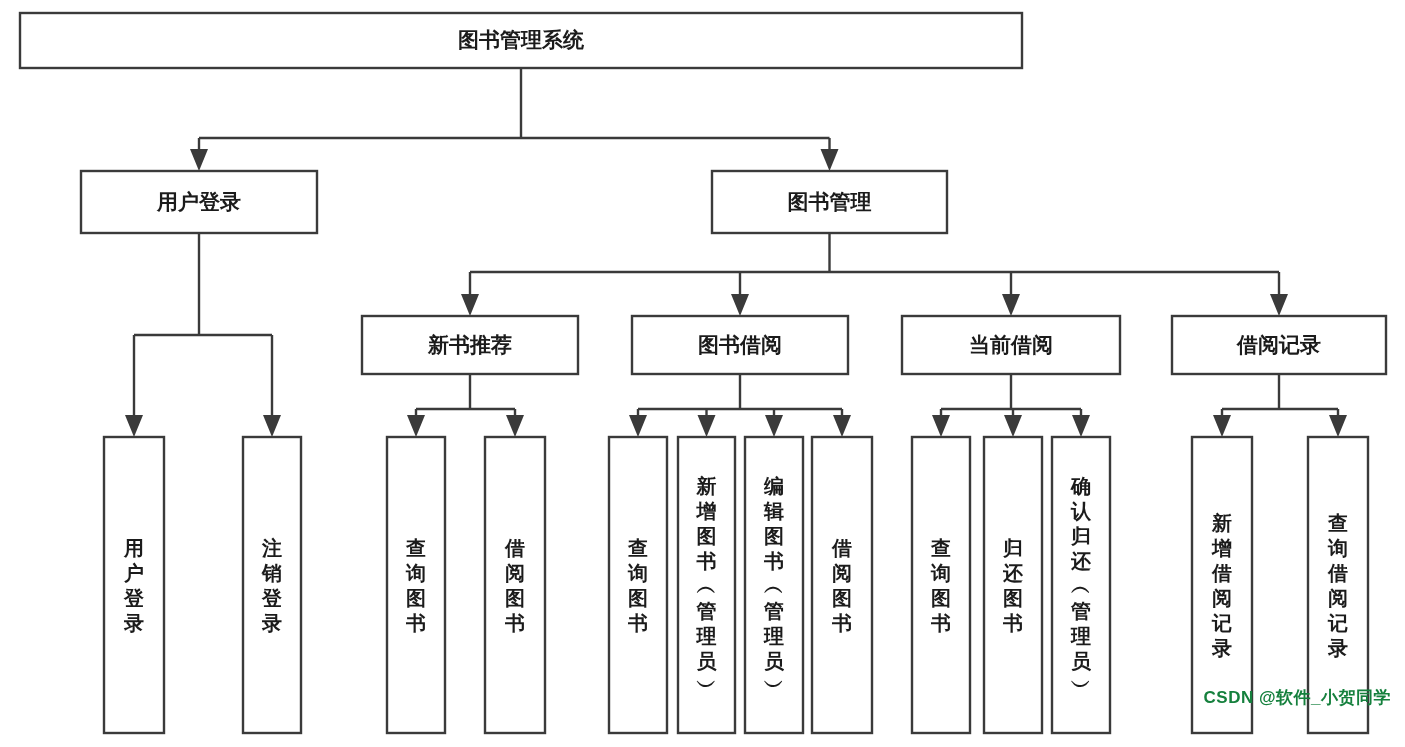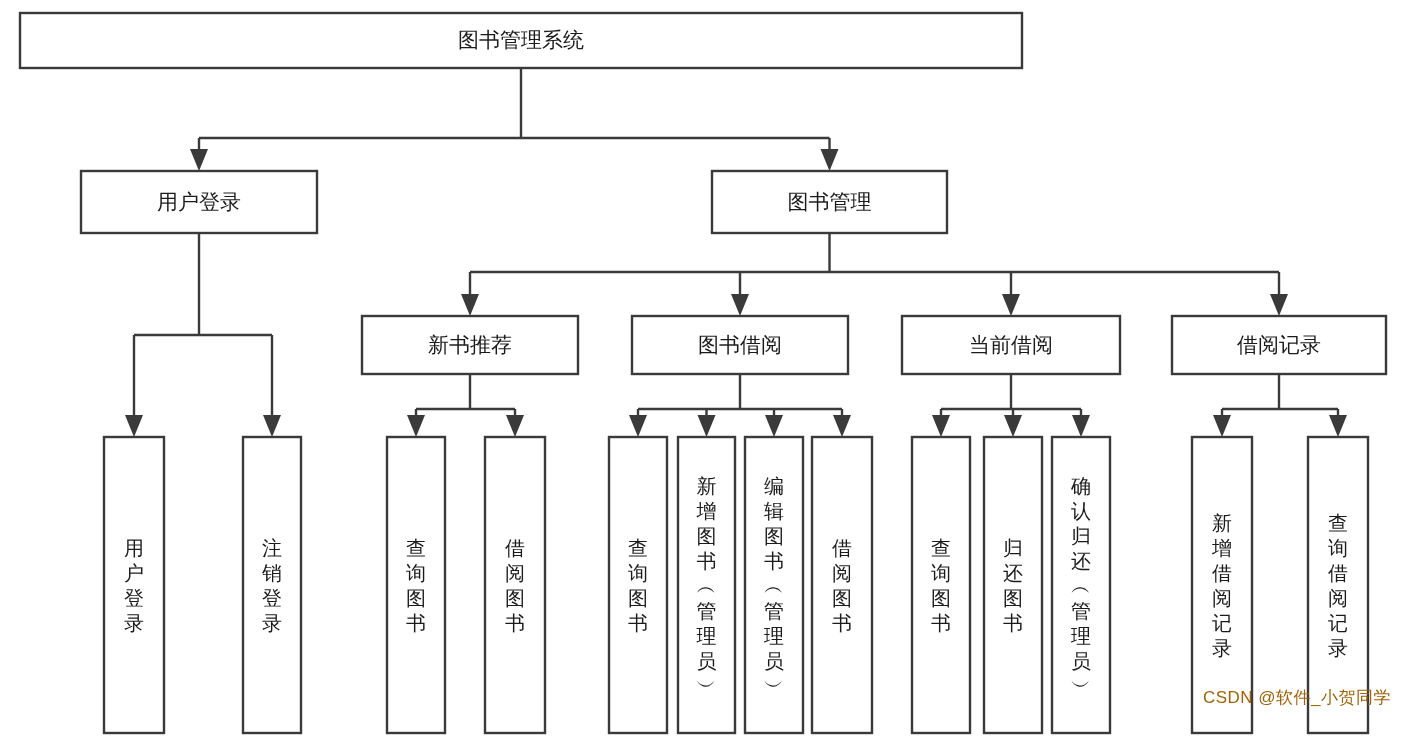--- a/index.html
+++ b/index.html
@@ -12,20 +12,21 @@
     width: 1405px;
     height: 747px;
     font-family: "Liberation Sans", "DejaVu Sans", sans-serif;
     overflow: hidden;
   }
   #diagram-root {
     position: relative;
     width: 1405px;
     height: 715px;
     background: #ffffff;
+    font-weight: bold;
   }
   svg.diagram-canvas {
     position: absolute;
     left: 0;
     top: 0;
     width: 1405px;
     height: 747px;
     display: block;
   }
   .node-box {
@@ -55,21 +56,21 @@
     font-size: 20px;
     fill: #1b1b1b;
     text-anchor: middle;
   }
   .watermark {
     position: absolute;
     right: 14px;
     bottom: 6px;
     font-family: "Liberation Sans", "DejaVu Sans", sans-serif;
     font-size: 17px;
-    color: #a16207;
+    color: #15803d;
     letter-spacing: 0.5px;
     white-space: nowrap;
     pointer-events: none;
   }
 </style>
 </head>
 <body>
 
 <div id="diagram-root">
 

